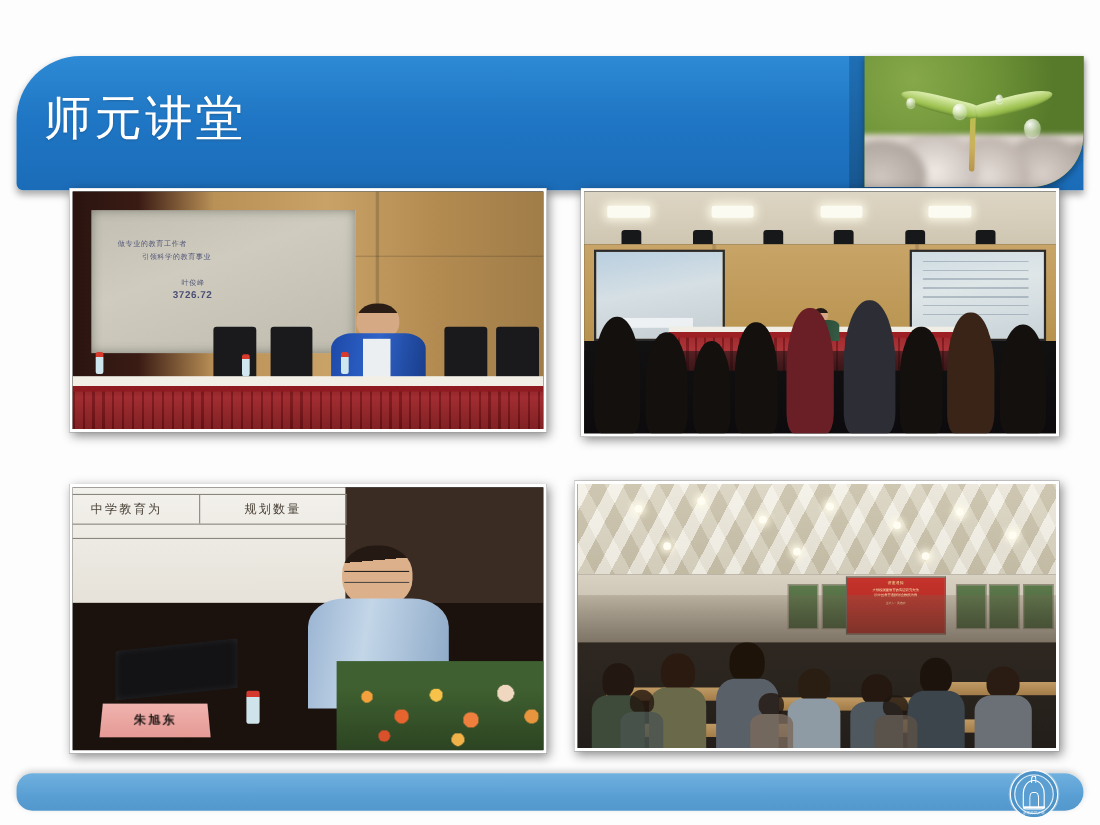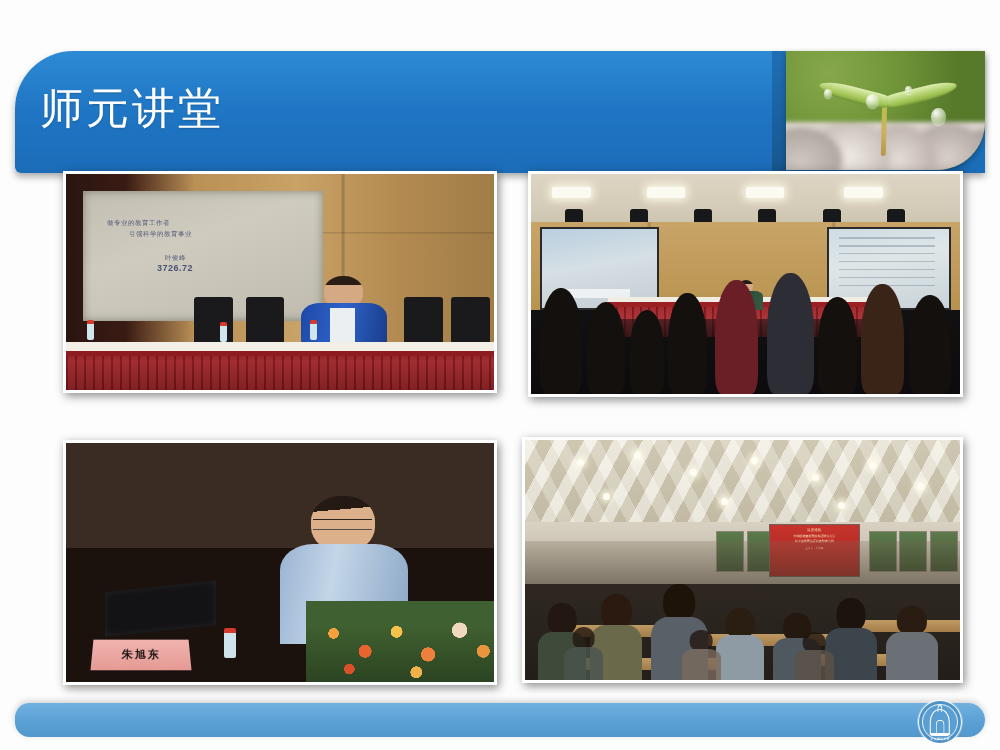--- a/index.html
+++ b/index.html
@@ -329,20 +329,27 @@
       <div class="tr-head" style="left:55%;width:11%;height:55%;background:#2d2d35"></div>
       <div class="tr-head" style="left:67%;width:9%;height:44%"></div>
       <div class="tr-head" style="left:77%;width:10%;height:50%;background:#3a2418"></div>
       <div class="tr-head" style="left:88%;width:10%;height:45%"></div>
     </div>
   </div>
 
   <div class="photo" id="photo-bl">
     <div class="ph-inner">
       <div class="bl-dark"></div>
+      <div class="bl-screen">
+        <div class="bl-tbl">
+          <div class="c">中学教育为</div>
+          <div class="c">规划数量</div>
+        </div>
+        <div class="bl-tblrow2"></div>
+      </div>
       <div class="bl-man">
         <div class="head"></div>
         <div class="glass"></div>
         <div class="body"></div>
       </div>
       <div class="bl-laptop"></div>
       <div class="bl-bottle"></div>
       <div class="bl-flowers"></div>
       <div class="bl-card">
         <span>朱旭东</span>

